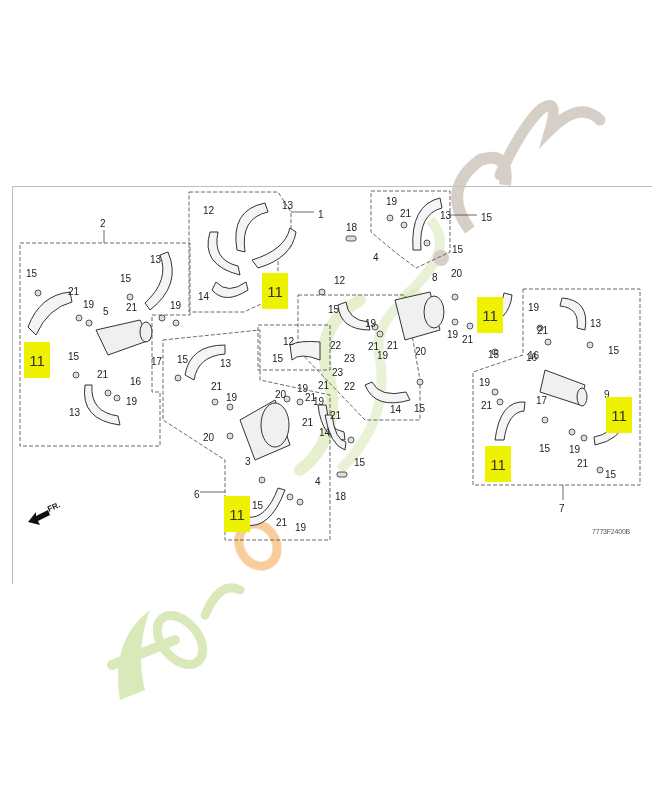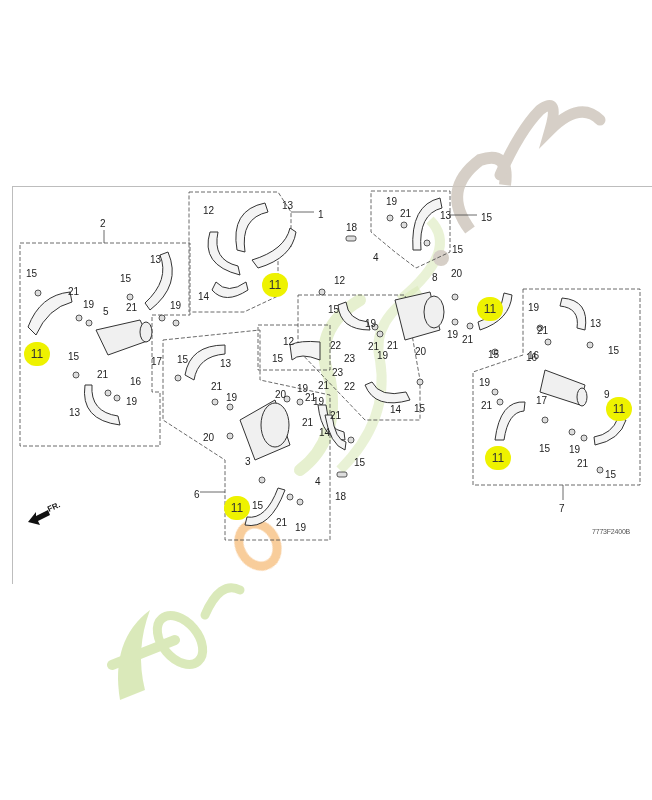--- a/index.html
+++ b/index.html
@@ -1,21 +1,21 @@
 <!DOCTYPE html>
 <html><head>
 <meta charset="utf-8">
 <style>
   html, body { margin:0; padding:0; background:#ffffff; }
   body { width:652px; height:800px; position:relative; overflow:hidden; font-family:"Liberation Sans", sans-serif; }
   .frame-top { position:absolute; left:12px; top:186px; width:640px; height:1px; background:#bdbdbd; }
   .frame-left { position:absolute; left:12px; top:186px; width:1px; height:398px; background:#bdbdbd; }
   svg.diagram { position:absolute; left:0; top:0; }
   .lbl { position:absolute; font-size:10px; color:#222; line-height:11px; white-space:nowrap; }
-  .hl { position:absolute; background:#eef200; width:26px; height:24px; font-size:12px; color:#333; display:flex; align-items:center; justify-content:center;border-radius:12px; }
+  .hl { position:absolute; background:#eef200; width:26px; height:36px; font-size:15px; color:#333; display:flex; align-items:center; justify-content:center; }
   .code { position:absolute; left:592px; top:528px; font-size:7px; color:#555; letter-spacing:-0.2px; }
   .fr { position:absolute; left:26px; top:500px; width:44px; height:26px; }
 </style>
 </head>
 <body>
 
 <div class="frame-top"></div>
 <div class="frame-left"></div>
 
 <svg class="diagram" width="652" height="800" viewBox="0 0 652 800">

